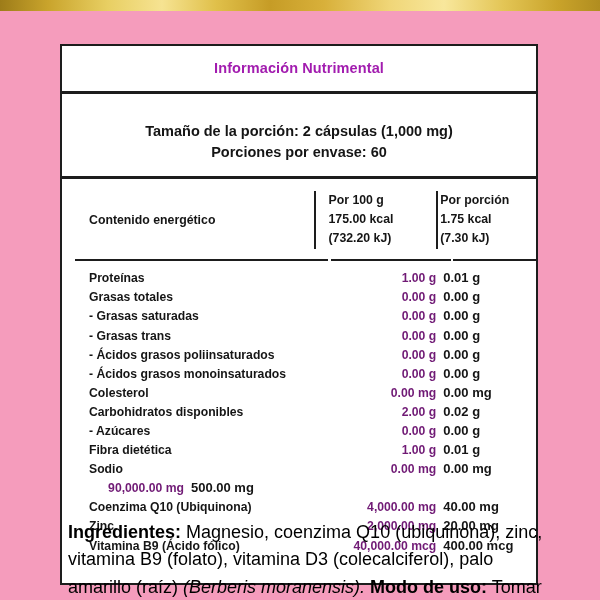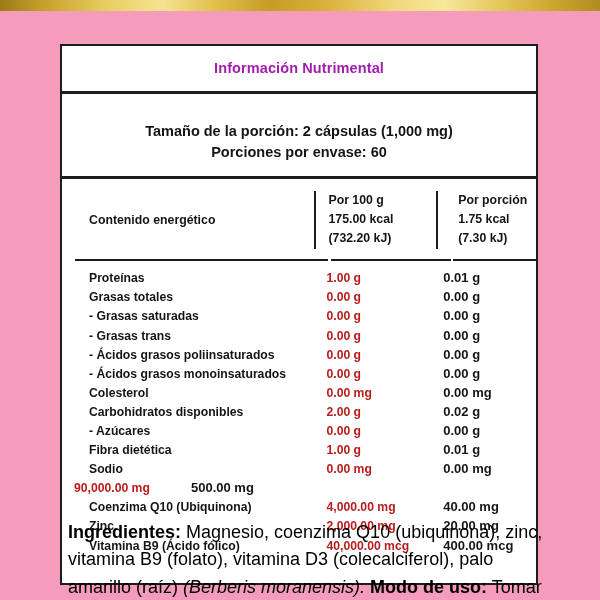--- a/index.html
+++ b/index.html
@@ -89,21 +89,21 @@
     align-self: flex-start;
   }
   .energy .c2 {
     width: 122px;
     padding-left: 12px;
     border-left: 2.5px solid #1d1d1d;
     margin-left: 0;
   }
   .energy .c3 {
     width: 100px;
-    padding-left: 20px;
+    padding-left: 2px;
     border-left: 2.5px solid #1d1d1d;
   }
 
   
   .seg-rule {
     display: flex;
     height: 2.5px;
   }
   .seg-rule .s1 { width: 253px; background: #1d1d1d; margin-left: 13px; }
   .seg-rule .gap { width: 2.5px; background: transparent; }
@@ -127,22 +127,23 @@
     font-weight: bold;
     color: #151515;
     white-space: nowrap;
   }
   .nrow .n-v1 {
     width: 122px;
     box-sizing: border-box;
     padding-left: 12px;
     font-size: 12.2px;
     font-weight: bold;
-    color: #b91c1c;
+    color: #701a75;
     white-space: nowrap;
+    text-align: right;
   }
   .nrow .n-v2 {
     width: 100px;
     box-sizing: border-box;
     padding-left: 7px;
     font-size: 13px;
     font-weight: bold;
     color: #151515;
     white-space: nowrap;
   }

